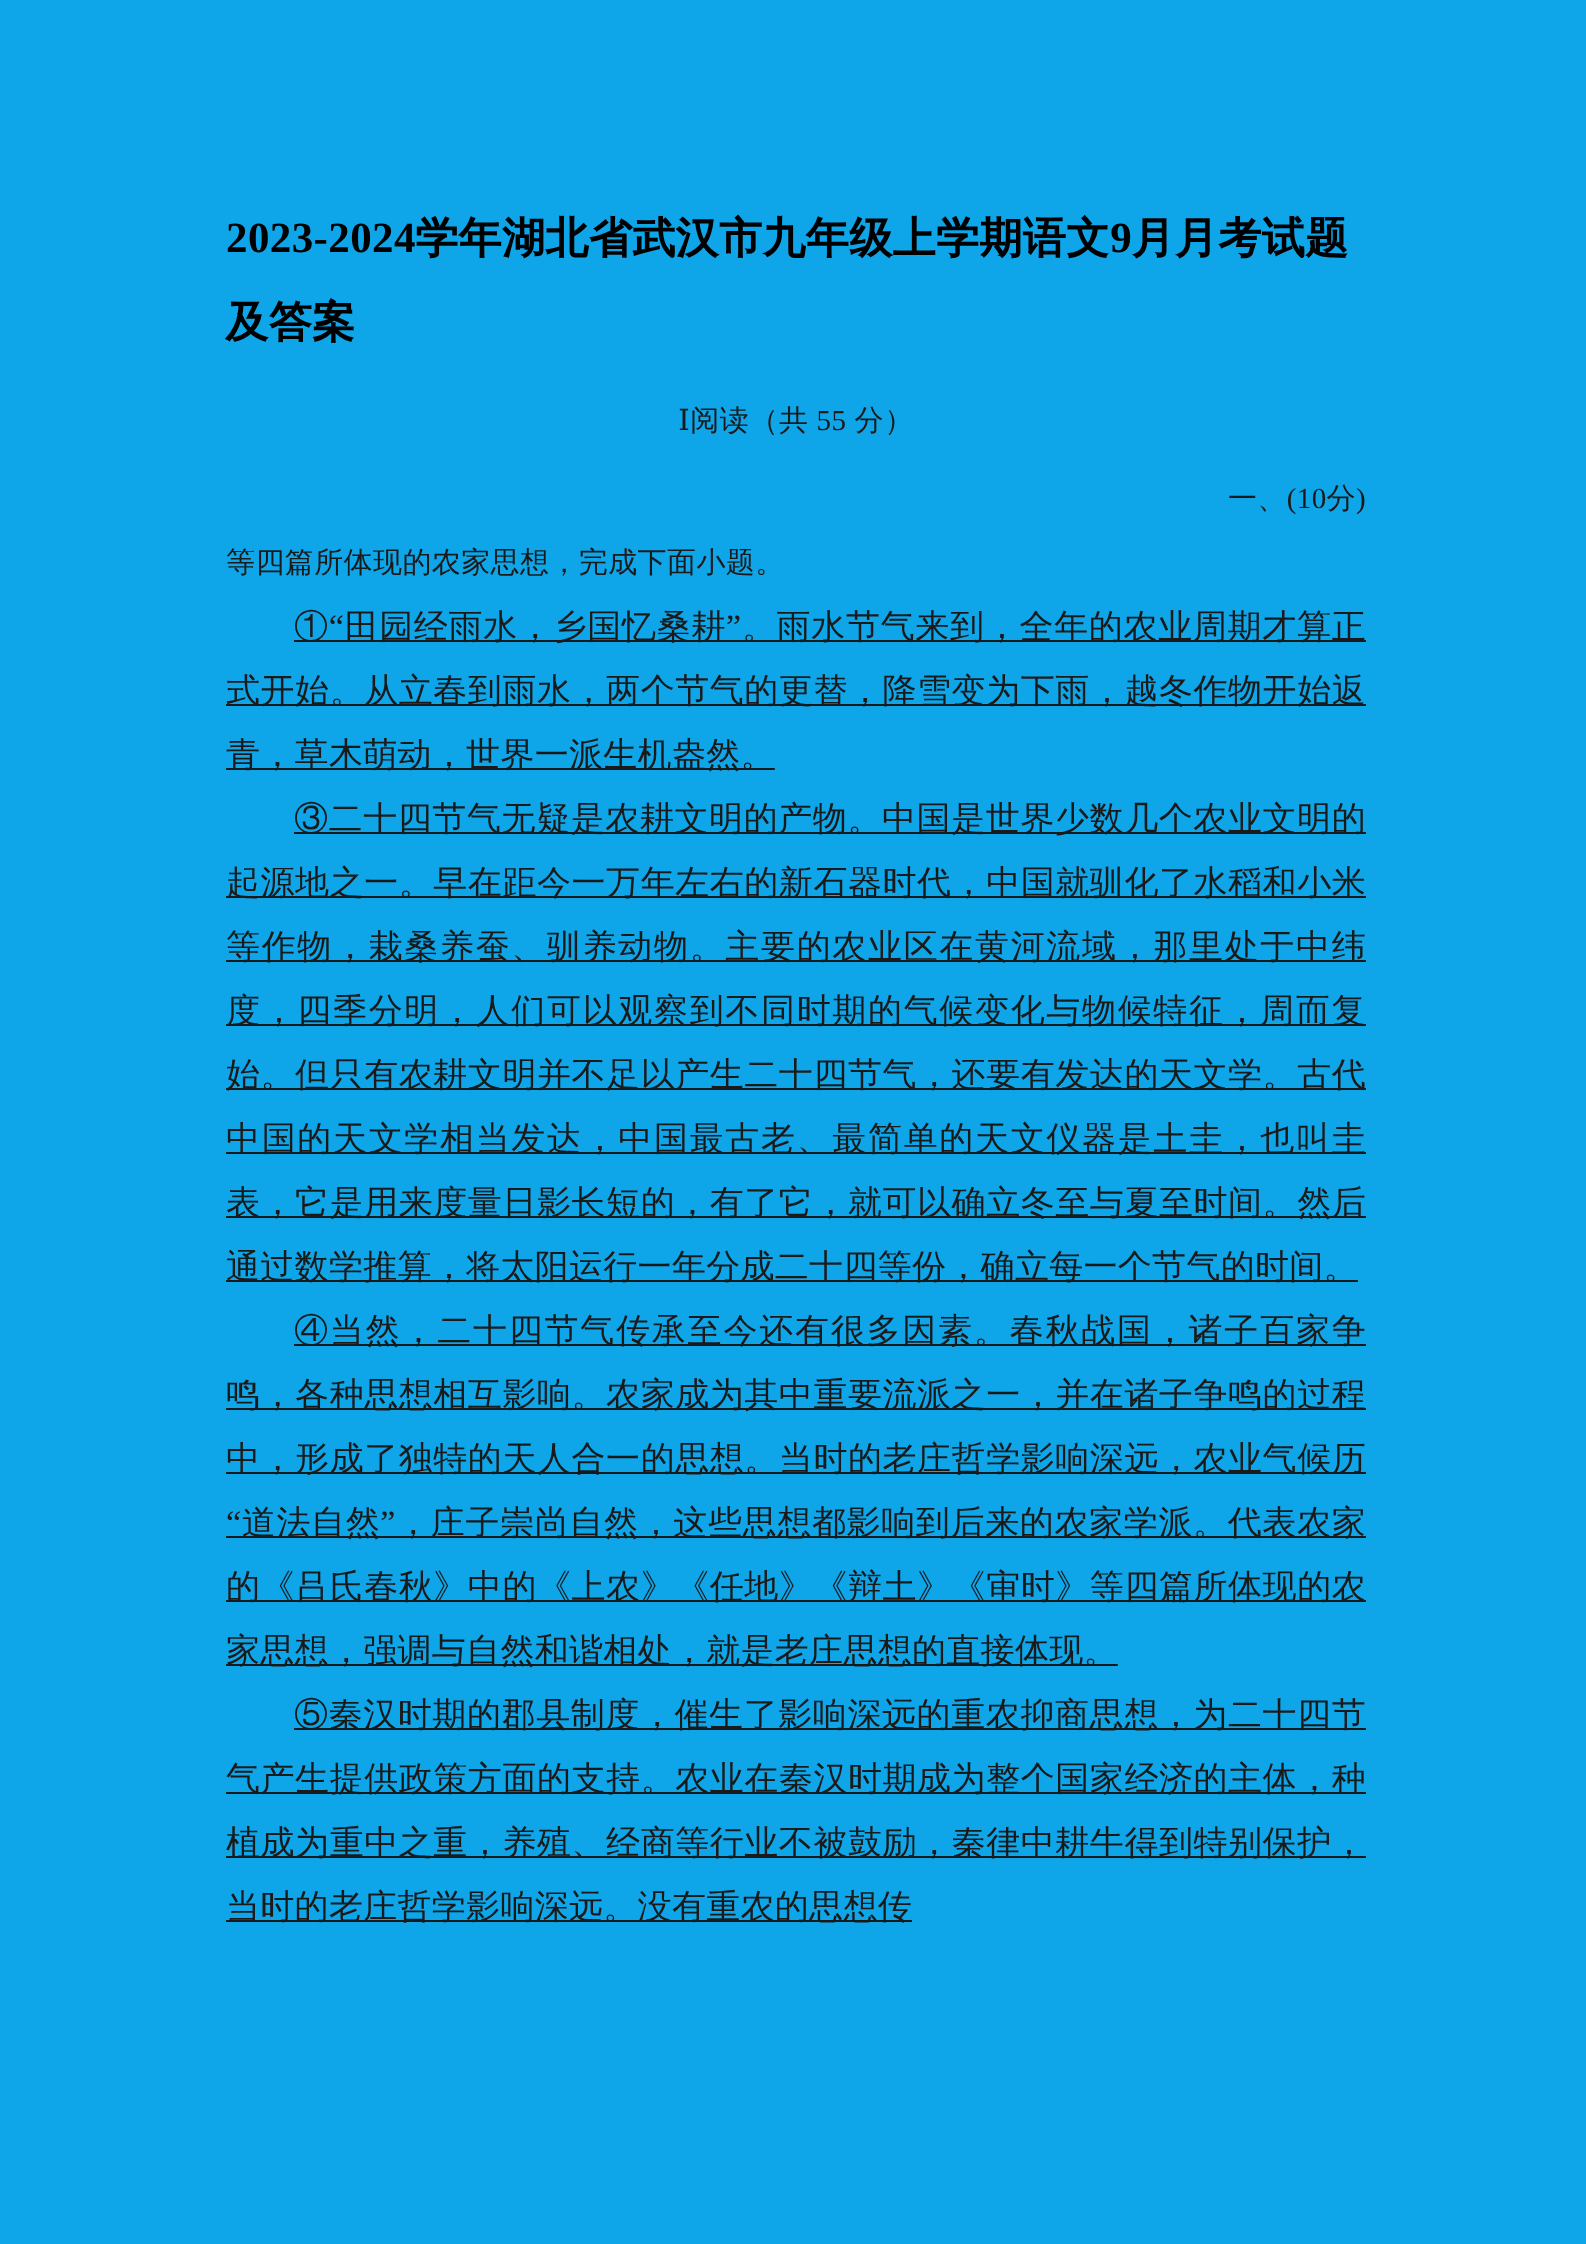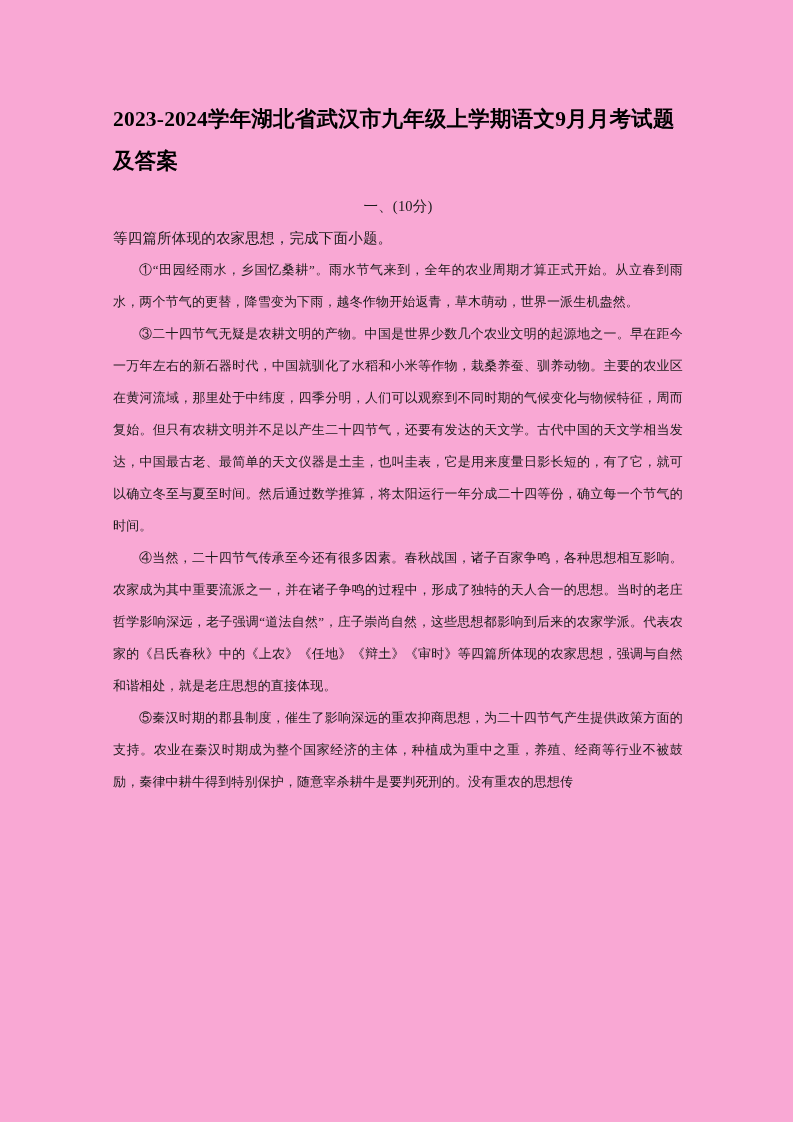--- a/index.html
+++ b/index.html
@@ -17,21 +17,21 @@
     color: #1a1a1a;
     -webkit-font-smoothing: antialiased;
   }
 
   .page {
     position: absolute;
     left: 0;
     top: 0;
     width: 793px;
     height: 1122px;
-    background: #f9a8d4;
+    background: #0ea5e9;
     box-sizing: border-box;
     padding: 16px;
   }
 
   .content {
     position: absolute;
     left: 113px;
     top: 98px;
     width: 570px;
   }
@@ -55,21 +55,21 @@
     margin: 14px 0 0 0;
     color: #1a1a1a;
     letter-spacing: 0.3px;
   }
 
   
   .group-label {
     font-size: 14.5px;
     line-height: 32px;
     margin: 8px 0 0 0;
-    text-align: center;
+    text-align: right;
     letter-spacing: 0.2px;
   }
 
   .instruction {
     font-size: 14.5px;
     line-height: 32px;
     margin: 0;
     text-align: left;
     letter-spacing: 0.2px;
   }
@@ -77,47 +77,49 @@
   
   .article-title {
     font-size: 14.5px;
     line-height: 30px;
     text-align: center;
     margin: 18px 0 2px 0;
     letter-spacing: 0.4px;
   }
 
   .para {
-    font-size: 13px;
+    font-size: 17px;
     line-height: 32px;
     margin: 0;
     text-align: justify;
     text-justify: inter-ideograph;
     text-indent: 2em;
     letter-spacing: 0.15px;
     word-break: break-all;
+    text-decoration: underline;
   }
 
   .para + .para {
     margin-top: 0;
   }
 </style>
 </head>
 <body>
 
 <div class="page">
   <div class="content">
 
     <h1 class="doc-title">2023-2024学年湖北省武汉市九年级上学期语文9月月考试题及答案</h1>
 
+    <div class="section-heading">Ⅰ阅读（共 55 分）</div>
 
     <div class="group-label">一、(10分)</div>
 
     <div class="instruction">等四篇所体现的农家思想，完成下面小题。</div>
 
 
     <p class="para">①“田园经雨水，乡国忆桑耕”。雨水节气来到，全年的农业周期才算正式开始。从立春到雨水，两个节气的更替，降雪变为下雨，越冬作物开始返青，草木萌动，世界一派生机盎然。</p>
     <p class="para">③二十四节气无疑是农耕文明的产物。中国是世界少数几个农业文明的起源地之一。早在距今一万年左右的新石器时代，中国就驯化了水稻和小米等作物，栽桑养蚕、驯养动物。主要的农业区在黄河流域，那里处于中纬度，四季分明，人们可以观察到不同时期的气候变化与物候特征，周而复始。但只有农耕文明并不足以产生二十四节气，还要有发达的天文学。古代中国的天文学相当发达，中国最古老、最简单的天文仪器是土圭，也叫圭表，它是用来度量日影长短的，有了它，就可以确立冬至与夏至时间。然后通过数学推算，将太阳运行一年分成二十四等份，确立每一个节气的时间。</p>
-    <p class="para">④当然，二十四节气传承至今还有很多因素。春秋战国，诸子百家争鸣，各种思想相互影响。农家成为其中重要流派之一，并在诸子争鸣的过程中，形成了独特的天人合一的思想。当时的老庄哲学影响深远，老子强调“道法自然”，庄子崇尚自然，这些思想都影响到后来的农家学派。代表农家的《吕氏春秋》中的《上农》《任地》《辩土》《审时》等四篇所体现的农家思想，强调与自然和谐相处，就是老庄思想的直接体现。</p>
-    <p class="para">⑤秦汉时期的郡县制度，催生了影响深远的重农抑商思想，为二十四节气产生提供政策方面的支持。农业在秦汉时期成为整个国家经济的主体，种植成为重中之重，养殖、经商等行业不被鼓励，秦律中耕牛得到特别保护，随意宰杀耕牛是要判死刑的。没有重农的思想传</p>
+    <p class="para">④当然，二十四节气传承至今还有很多因素。春秋战国，诸子百家争鸣，各种思想相互影响。农家成为其中重要流派之一，并在诸子争鸣的过程中，形成了独特的天人合一的思想。当时的老庄哲学影响深远，农业气候历“道法自然”，庄子崇尚自然，这些思想都影响到后来的农家学派。代表农家的《吕氏春秋》中的《上农》《任地》《辩土》《审时》等四篇所体现的农家思想，强调与自然和谐相处，就是老庄思想的直接体现。</p>
+    <p class="para">⑤秦汉时期的郡县制度，催生了影响深远的重农抑商思想，为二十四节气产生提供政策方面的支持。农业在秦汉时期成为整个国家经济的主体，种植成为重中之重，养殖、经商等行业不被鼓励，秦律中耕牛得到特别保护，当时的老庄哲学影响深远。没有重农的思想传</p>
 
   </div>
 </div>
 
 </body></html>

